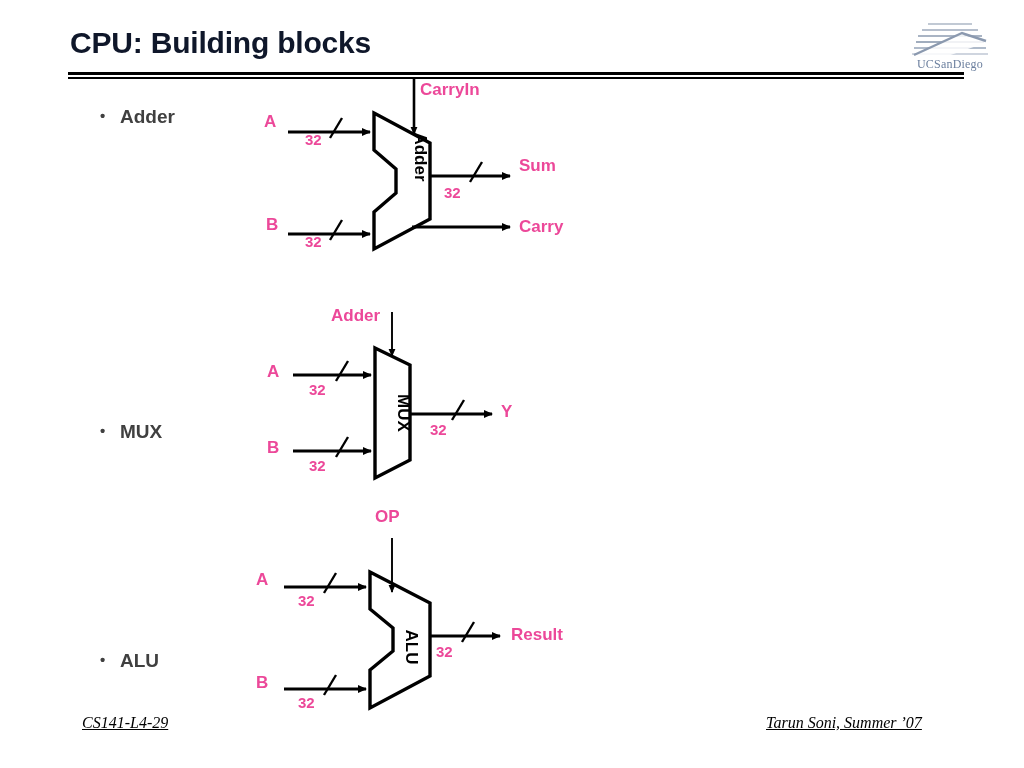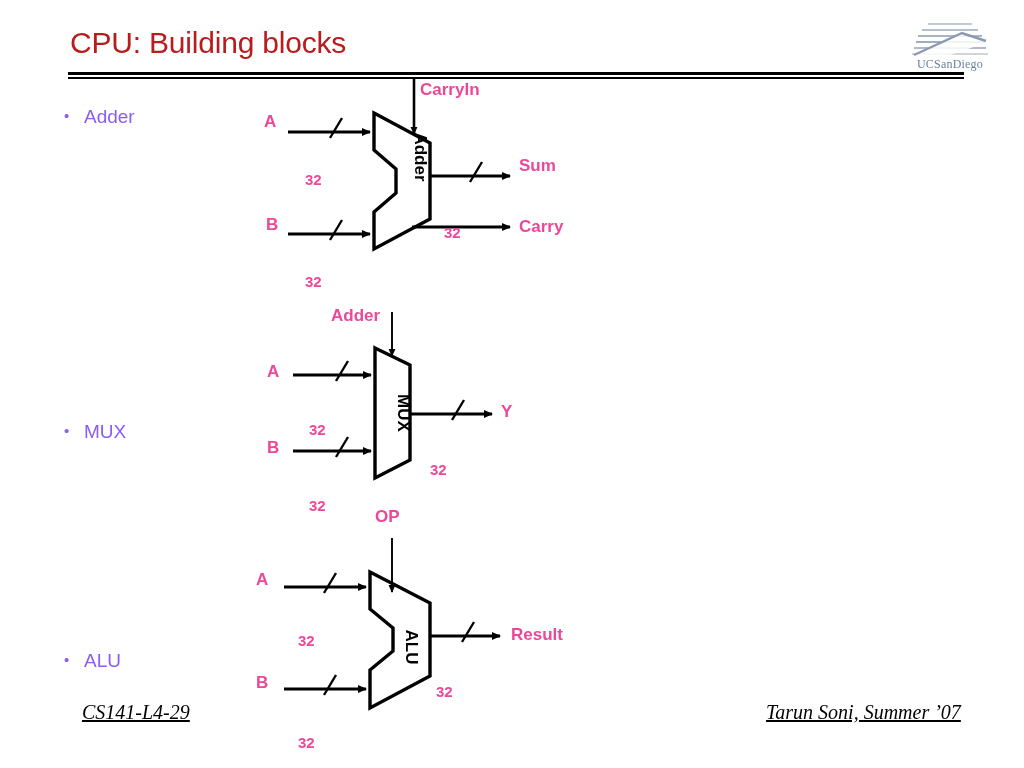--- a/index.html
+++ b/index.html
@@ -15,23 +15,23 @@
     font-family: "Liberation Sans", sans-serif;
     color: #000000;
   }
 
   
   #slide-title {
     position: absolute;
     left: 70px;
     top: 26px;
     font-size: 30px;
-    font-weight: normal;
+    font-weight: bold;
     letter-spacing: -0.2px;
-    color: #b91c1c;
+    color: #0f172a;
     white-space: nowrap;
   }
   #title-rule {
     position: absolute;
     left: 68px;
     top: 72px;
     width: 896px;
     height: 7px;
   }
   #title-rule .rule-thick {
@@ -53,23 +53,24 @@
     left: 898px;
     top: 14px;
     width: 104px;
     height: 58px;
   }
 
   
   .bullet-item {
     position: absolute;
     font-size: 19px;
-    font-weight: normal;
-    color: #8b5cf6;
-    white-space: nowrap;
+    font-weight: bold;
+    color: #404040;
+    white-space: nowrap;
+    margin-left: 36px;
   }
   .bullet-item .dot {
     display: inline-block;
     width: 20px;
     font-size: 15px;
     vertical-align: 2px;
   }
 
   
   #diagram {
@@ -81,38 +82,37 @@
   }
   .diag-label {
     position: absolute;
     font-size: 17px;
     font-weight: bold;
     color: #ec4899;
     white-space: nowrap;
   }
   .diag-label.small {
     font-size: 15px;
-    margin-top: 40px;
   }
   .block-text {
     position: absolute;
     font-size: 17px;
     font-weight: bold;
     color: #000;
     transform-origin: center center;
     white-space: nowrap;
   }
 
   
   .footer-note {
     position: absolute;
-    bottom: 44px;
+    bottom: 36px;
     font-family: "Liberation Serif", serif;
     font-style: italic;
-    font-size: 20px;
+    font-size: 16px;
     color: #000;
     text-decoration: underline;
     white-space: nowrap;
   }
   #footer-left  { left: 82px; }
   #footer-right { left: 766px; }
 </style>
 </head>
 <body>
 

